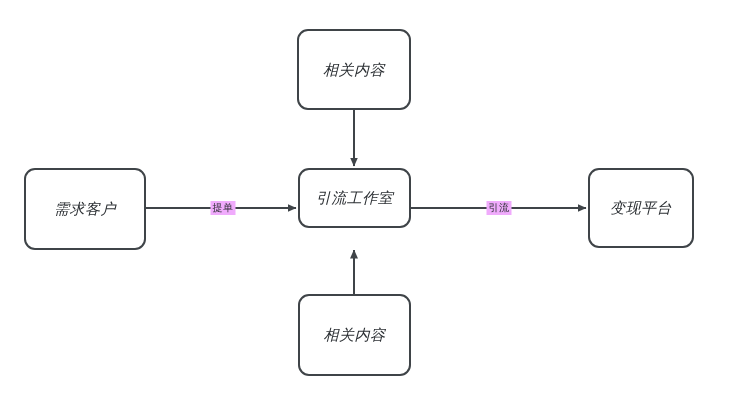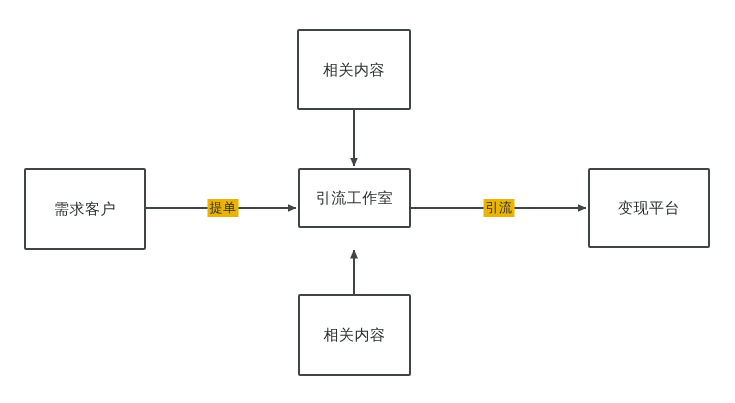--- a/index.html
+++ b/index.html
@@ -24,51 +24,52 @@
     top: 0;
     width: 735px;
     height: 403px;
     pointer-events: none;
   }
   .node {
     position: absolute;
     box-sizing: border-box;
     background: #ffffff;
     border: 2px solid #3f4448;
-    border-radius: 2px;
+    border-radius: 11px;
     display: flex;
     align-items: center;
     justify-content: center;
     z-index: 2;
+    font-style: italic;
   }
   .node-label {
     font-size: 15px;
     line-height: 1.2;
     color: #2b2f33;
     letter-spacing: 0.5px;
     white-space: nowrap;
     user-select: none;
   }
   .edge-label {
     position: absolute;
     z-index: 3;
-    font-size: 13px;
+    font-size: 10px;
     color: #2b2f33;
-    background: #eab308;
+    background: #f0abfc;
     padding: 0 2px;
     white-space: nowrap;
     letter-spacing: 0.5px;
     transform: translate(-50%, -50%);
     user-select: none;
   }
   
   #node-top     { left: 297px; top: 29px;  width: 114px; height: 81px; }
   #node-center  { left: 298px; top: 168px; width: 113px; height: 60px; }
   #node-left    { left: 24px;  top: 168px; width: 122px; height: 82px; }
-  #node-right   { left: 588px; top: 168px; width: 122px; height: 80px; }
+  #node-right   { left: 588px; top: 168px; width: 106px; height: 80px; }
   #node-bottom  { left: 298px; top: 294px; width: 113px; height: 82px; }
   
   #label-submit  { left: 223px; top: 208px; }
   #label-traffic { left: 499px; top: 208px; text-align: center; }
 </style>
 </head>
 <body>
 
 <div id="canvas">
 

